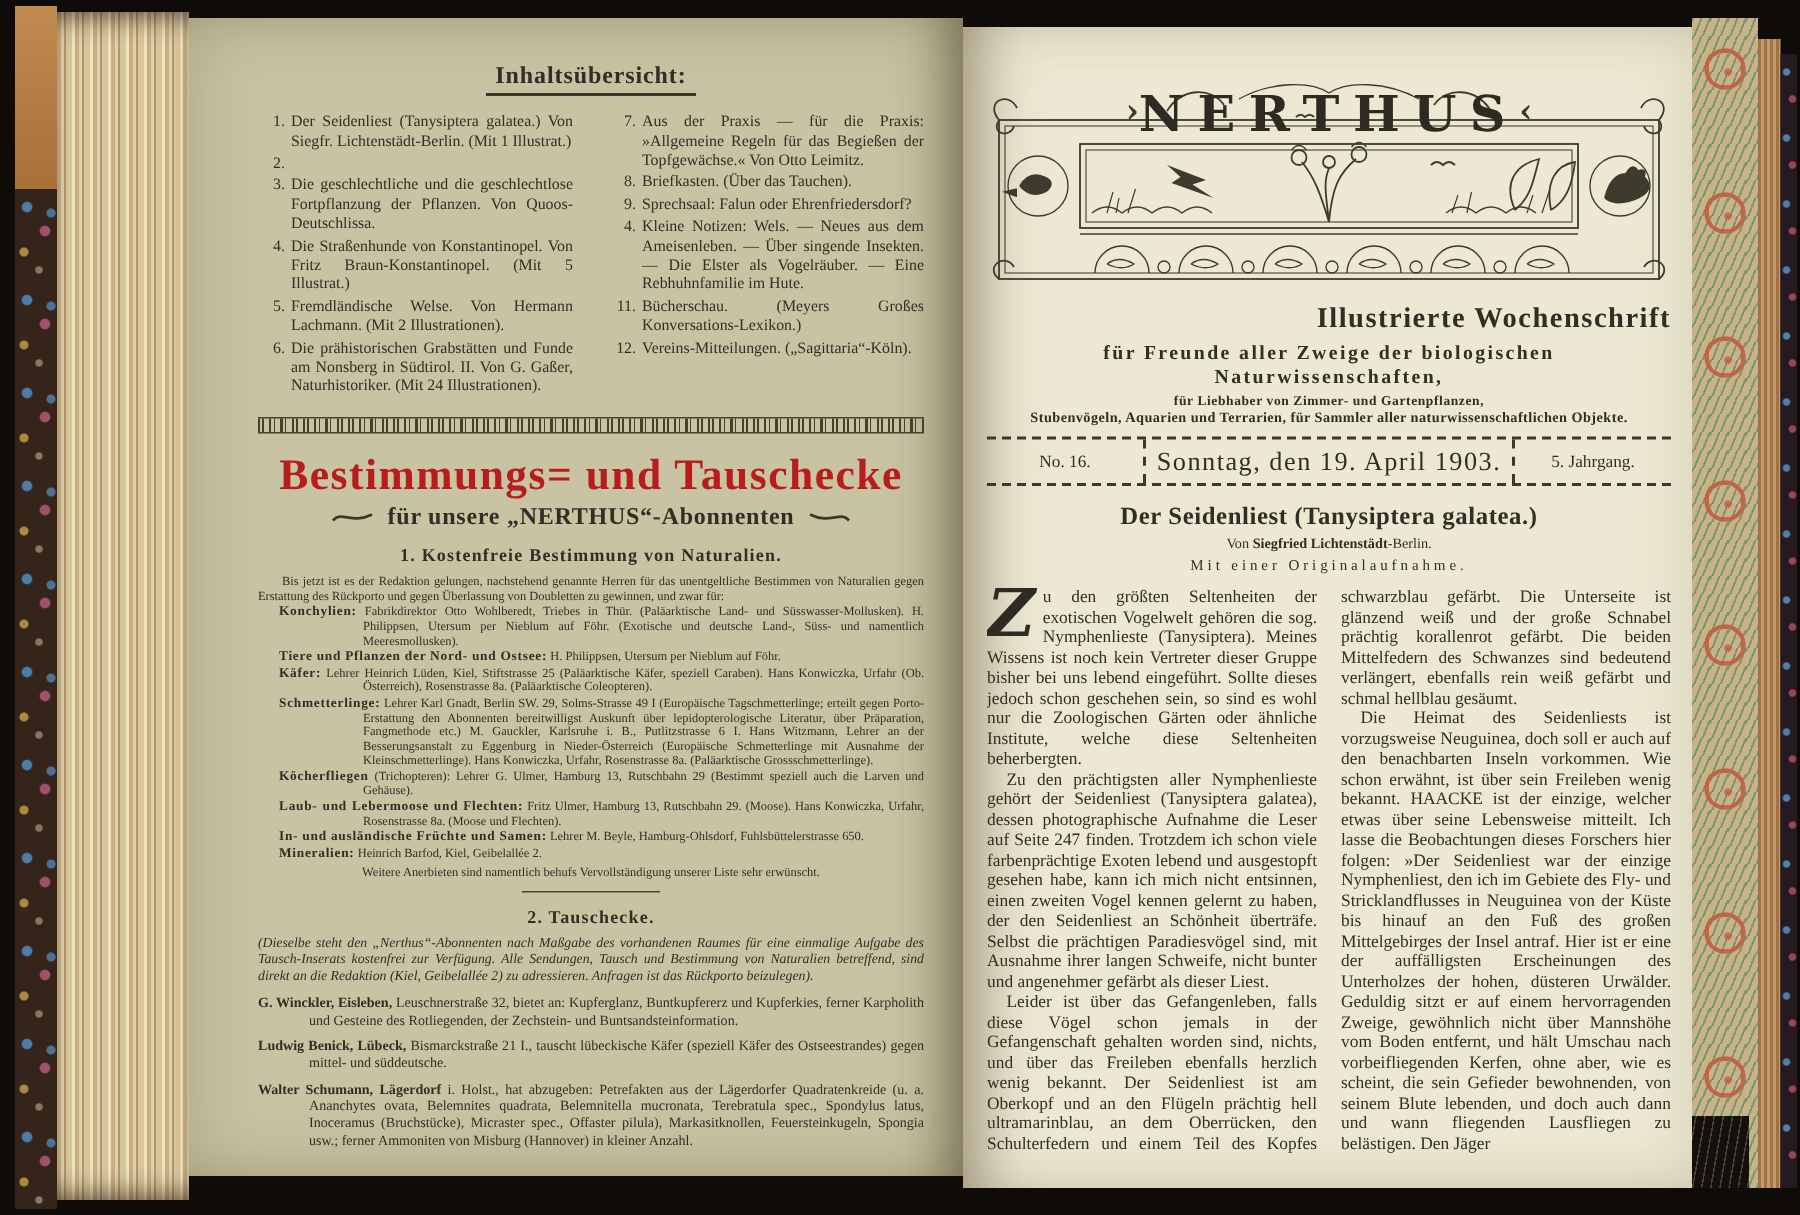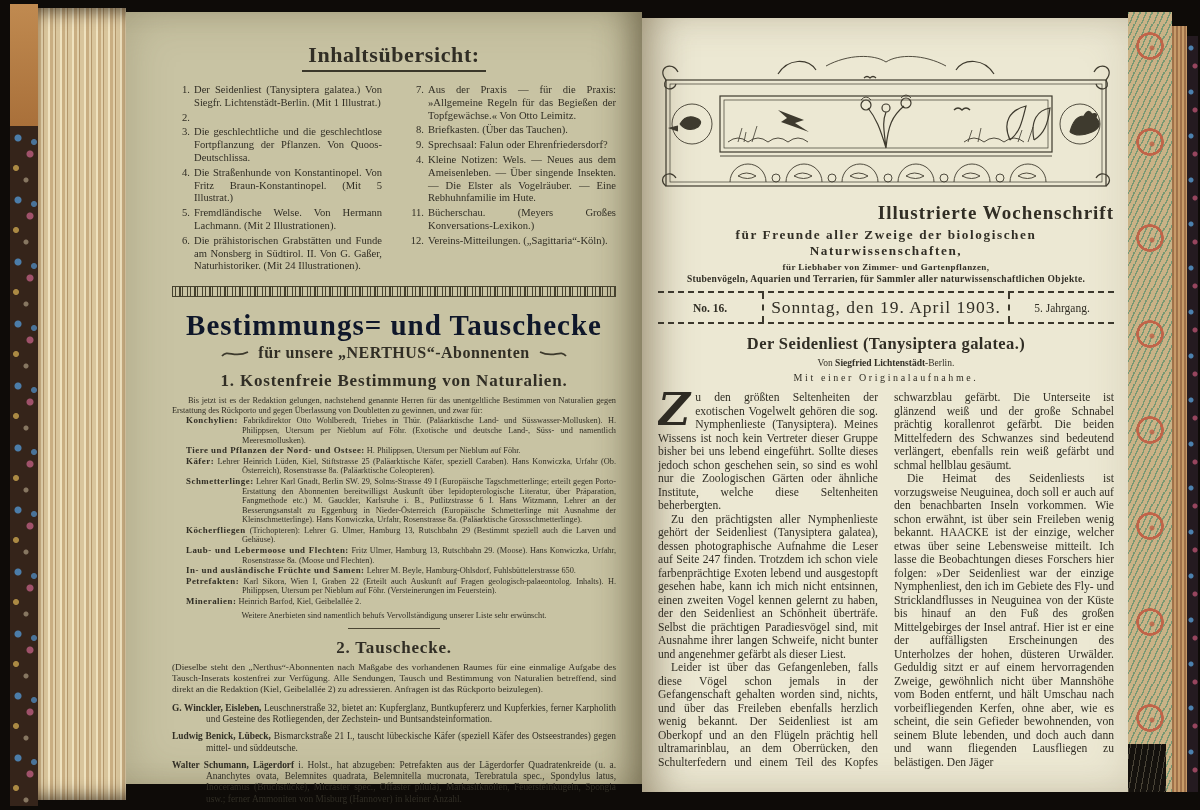--- a/index.html
+++ b/index.html
@@ -37,55 +37,55 @@
   .black-label{position:absolute;left:1118px;top:744px;width:48px;height:48px;background:#14110d;
     background-image:repeating-linear-gradient(100deg,rgba(205,193,160,.28) 0 1px,transparent 1px 6px);}
   
   .left-page{position:absolute;left:126px;top:12px;width:516px;height:772px;background:#c8c3a3;
     box-shadow:inset -30px 0 34px -20px rgba(58,48,26,.5), inset 0 0 46px rgba(96,86,52,.28);
     padding:30px 26px 0 46px;box-sizing:border-box;}
   .right-page{position:absolute;left:642px;top:18px;width:486px;height:774px;background:#ece8d3;
     box-shadow:inset 32px 0 40px -22px rgba(92,76,44,.5), inset 0 0 40px rgba(120,106,70,.18);
     padding:34px 14px 0 16px;box-sizing:border-box;}
   
-  .toc-title{text-align:center;font-size:22px;font-weight:bold;letter-spacing:.6px;}
+  .toc-title{text-align:center;font-size:16px;font-weight:bold;letter-spacing:.6px;}
   .toc-title span{display:inline-block;border-bottom:2px solid #3a372a;padding:0 6px 2px;}
   .toc-cols{display:flex;gap:24px;margin-top:12px;}
   .toc-col{flex:1;}
   .toc-item{display:flex;font-size:10.6px;line-height:12.8px;margin-bottom:2px;text-align:justify;}
   .toc-item .num{flex:none;width:18px;text-align:right;padding-right:4px;}
   .toc-item .txt{flex:1;}
   .orn-band{margin-top:11px;height:9px;border-top:1px solid #46422f;border-bottom:1px solid #46422f;
     background:repeating-linear-gradient(90deg,#45412e 0 1.5px,transparent 1.5px 3px,#45412e 3px 4px,transparent 4px 7.5px);}
-  .ex-title{margin-top:12px;text-align:center;font-size:29px;font-weight:bold;letter-spacing:1px;color:#0f172a;}
+  .ex-title{margin-top:12px;text-align:center;font-size:29px;font-weight:bold;letter-spacing:1px;color:#b91c1c;}
   .ex-sub{margin-top:2px;text-align:center;font-size:16px;font-weight:bold;letter-spacing:.5px;}
   .ex-sub svg{vertical-align:middle;margin:0 8px;}
-  .sec-title{margin-top:9px;text-align:center;font-size:17px;font-weight:bold;letter-spacing:.8px;}
+  .sec-title{margin-top:9px;text-align:center;font-size:12px;font-weight:bold;letter-spacing:.8px;}
   .fine{font-size:8.3px;line-height:9.6px;text-align:justify;}
   .intro1{margin-top:5px;text-indent:16px;}
   .entry{margin:1px 0;padding-left:70px;text-indent:-56px;}
   .entry b{font-size:8.9px;letter-spacing:.5px;}
   .note{margin-top:4px;text-align:center;font-size:8.3px;}
   .divider{width:92px;border-top:1px solid #4a4533;margin:8px auto 5px;}
-  .intro2{font-size:9.2px;line-height:11px;text-align:justify;margin:4px 0 8px;}
+  .intro2{font-size:9.2px;line-height:11px;text-align:justify;margin:4px 0 8px;font-style:italic;}
   .ad{font-size:9.4px;line-height:11.3px;text-align:justify;padding-left:34px;text-indent:-34px;margin-bottom:6px;}
   
   .masthead{position:relative;height:142px;}
   .masthead-title{position:absolute;left:0;right:0;top:4px;text-align:center;
     font-family:"DejaVu Serif",serif;font-weight:bold;font-size:33px;letter-spacing:9px;color:#2c2a21;}
   .masthead-title .orn{font-size:22px;letter-spacing:0;vertical-align:6px;color:#3a382d;}
   .masthead svg{position:absolute;left:0;top:0;}
   .sub1{margin-top:8px;text-align:right;font-size:19px;font-weight:bold;letter-spacing:1px;}
   .sub2{margin-top:3px;text-align:center;font-size:13.2px;font-weight:bold;letter-spacing:1.6px;}
   .sub3{margin-top:3px;text-align:center;font-size:9px;font-weight:bold;letter-spacing:.4px;}
   .sub4{margin-top:2px;text-align:center;font-size:9.5px;font-weight:bold;letter-spacing:.3px;}
   .issue-bar{margin-top:7px;display:flex;align-items:stretch;
     border-top:2.5px dashed #3c382d;border-bottom:2.5px dashed #3c382d;}
   .issue-bar>div{display:flex;align-items:center;justify-content:center;padding:4px 0;}
-  .issue-no{width:104px;font-size:11.5px;border-right:2px dashed #3c382d;font-weight:bold;}
+  .issue-no{width:104px;font-size:11.5px;border-right:2px dashed #3c382d;}
   .issue-date{flex:1;font-size:17.5px;font-weight:normal;letter-spacing:1px;}
   .issue-vol{width:104px;font-size:11.5px;border-left:2px dashed #3c382d;}
   .art-title{margin-top:10px;text-align:center;font-size:16.5px;font-weight:bold;letter-spacing:.4px;}
   .byline{margin-top:4px;text-align:center;font-size:9.5px;}
   .art-sub{margin-top:4px;text-align:center;font-size:10px;letter-spacing:2.6px;}
   .cols{margin-top:8px;column-count:2;column-gap:16px;column-fill:auto;height:386px;overflow:hidden;
     font-size:11.6px;line-height:13.5px;text-align:justify;}
   .cols p{margin:0;text-indent:13px;}
   .cols p.first{text-indent:0;}
   .dropcap{float:left;font-family:"DejaVu Serif",serif;font-style:italic;font-weight:bold;
@@ -176,21 +176,20 @@
     <div class="sec-title">1. Kostenfreie Bestimmung von Naturalien.</div>
     <div class="fine intro1">Bis jetzt ist es der Redaktion gelungen, nachstehend genannte Herren für das unentgeltliche Bestimmen von Naturalien gegen Erstattung des Rückporto und gegen Überlassung von Doubletten zu gewinnen, und zwar für:</div>
 
     <div class="fine entry"><b>Konchylien:</b><span> Fabrikdirektor Otto Wohlberedt, Triebes in Thür. (Paläarktische Land- und Süsswasser-Mollusken). H. Philippsen, Utersum per Nieblum auf Föhr. (Exotische und deutsche Land-, Süss- und namentlich Meeresmollusken).</span></div>
     <div class="fine entry"><b>Tiere und Pflanzen der Nord- und Ostsee:</b><span> H. Philippsen, Utersum per Nieblum auf Föhr.</span></div>
     <div class="fine entry"><b>Käfer:</b><span> Lehrer Heinrich Lüden, Kiel, Stiftstrasse 25 (Paläarktische Käfer, speziell Caraben). Hans Konwiczka, Urfahr (Ob. Österreich), Rosenstrasse 8a. (Paläarktische Coleopteren).</span></div>
     <div class="fine entry"><b>Schmetterlinge:</b><span> Lehrer Karl Gnadt, Berlin SW. 29, Solms-Strasse 49 I (Europäische Tagschmetterlinge; erteilt gegen Porto-Erstattung den Abonnenten bereitwilligst Auskunft über lepidopterologische Literatur, über Präparation, Fangmethode etc.) M. Gauckler, Karlsruhe i. B., Putlitzstrasse 6 I. Hans Witzmann, Lehrer an der Besserungsanstalt zu Eggenburg in Nieder-Österreich (Europäische Schmetterlinge mit Ausnahme der Kleinschmetterlinge). Hans Konwiczka, Urfahr, Rosenstrasse 8a. (Paläarktische Grossschmetterlinge).</span></div>
     <div class="fine entry"><b>Köcherfliegen</b><span> (Trichopteren): Lehrer G. Ulmer, Hamburg 13, Rutschbahn 29 (Bestimmt speziell auch die Larven und Gehäuse).</span></div>
     <div class="fine entry"><b>Laub- und Lebermoose und Flechten:</b><span> Fritz Ulmer, Hamburg 13, Rutschbahn 29. (Moose). Hans Konwiczka, Urfahr, Rosenstrasse 8a. (Moose und Flechten).</span></div>
     <div class="fine entry"><b>In- und ausländische Früchte und Samen:</b><span> Lehrer M. Beyle, Hamburg-Ohlsdorf, Fuhlsbüttelerstrasse 650.</span></div>
-    <div class="fine entry"><b>Petrefakten:</b><span> Karl Sikora, Wien I, Graben 22 (Erteilt auch Auskunft auf Fragen geologisch-palaeontolog. Inhalts). H. Philippsen, Utersum per Nieblum auf Föhr. (Versteinerungen im Feuerstein).</span></div>
     <div class="fine entry"><b>Mineralien:</b><span> Heinrich Barfod, Kiel, Geibelallée 2.</span></div>
 
     <div class="note">Weitere Anerbieten sind namentlich behufs Vervollständigung unserer Liste sehr erwünscht.</div>
     <div class="divider"></div>
 
     <div class="sec-title">2. Tauschecke.</div>
     <div class="intro2">(Dieselbe steht den „Nerthus“-Abonnenten nach Maßgabe des vorhandenen Raumes für eine einmalige Aufgabe des Tausch-Inserats kostenfrei zur Verfügung.  Alle Sendungen, Tausch und Bestimmung von Naturalien betreffend, sind direkt an die Redaktion (Kiel, Geibelallée 2) zu adressieren.  Anfragen ist das Rückporto beizulegen).</div>
 
     <div class="ad"><b>G. Winckler, Eisleben,</b><span> Leuschnerstraße 32, bietet an: Kupferglanz, Buntkupfererz und Kupferkies, ferner Karpholith und Gesteine des Rotliegenden, der Zechstein- und Buntsandsteinformation.</span></div>
     <div class="ad"><b>Ludwig Benick, Lübeck,</b><span> Bismarckstraße 21 I., tauscht lübeckische Käfer (speziell Käfer des Ostseestrandes) gegen mittel- und süddeutsche.</span></div>
@@ -250,20 +249,21 @@
               <path d="M352 130 a18 18 0 0 1 36 0"></path>
             <path d="M80 124 q8 -6 18 0 q-8 5 -18 0 M136 124 q8 -6 18 0 q-8 5 -18 0 M192 124 q8 -6 18 0 q-8 5 -18 0 M248 124 q8 -6 18 0 q-8 5 -18 0 M304 124 q8 -6 18 0 q-8 5 -18 0 M360 124 q8 -6 18 0 q-8 5 -18 0"></path>
             <circle cx="118" cy="126" r="4"></circle>
               <circle cx="174" cy="126" r="4"></circle>
               <circle cx="230" cy="126" r="4"></circle>
               <circle cx="286" cy="126" r="4"></circle>
               <circle cx="342" cy="126" r="4"></circle>
           </g>
         </g>
       </svg>
+      <div class="masthead-title"><span class="orn">›</span><span>NERTHUS</span><span class="orn">‹</span></div>
     </div>
 
     <div class="sub1">Illustrierte Wochenschrift</div>
     <div class="sub2">für Freunde aller Zweige der biologischen Naturwissenschaften,</div>
     <div class="sub3">für Liebhaber von Zimmer- und Gartenpflanzen,</div>
     <div class="sub4">Stubenvögeln, Aquarien und Terrarien, für Sammler aller naturwissenschaftlichen Objekte.</div>
 
     <div class="issue-bar">
       <div class="issue-no">No. 16.</div>
       <div class="issue-date">Sonntag, den 19. April 1903.</div>

